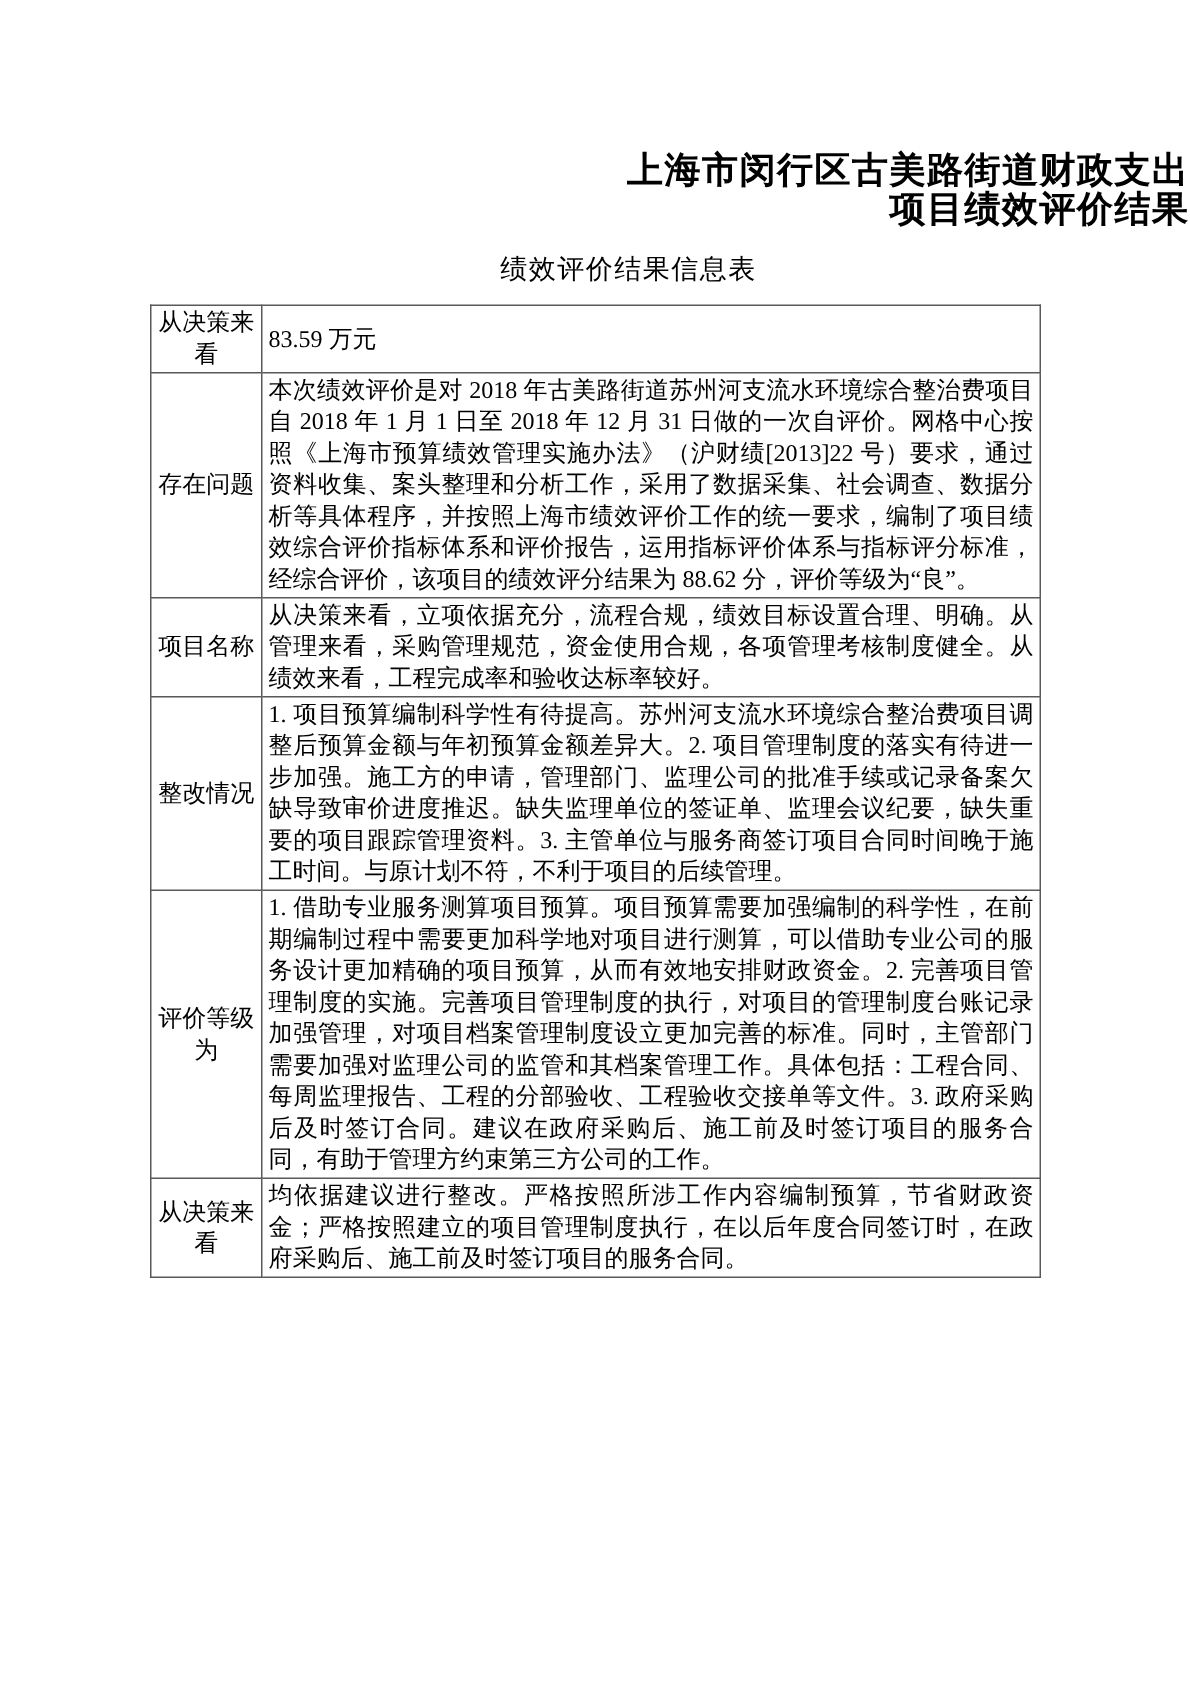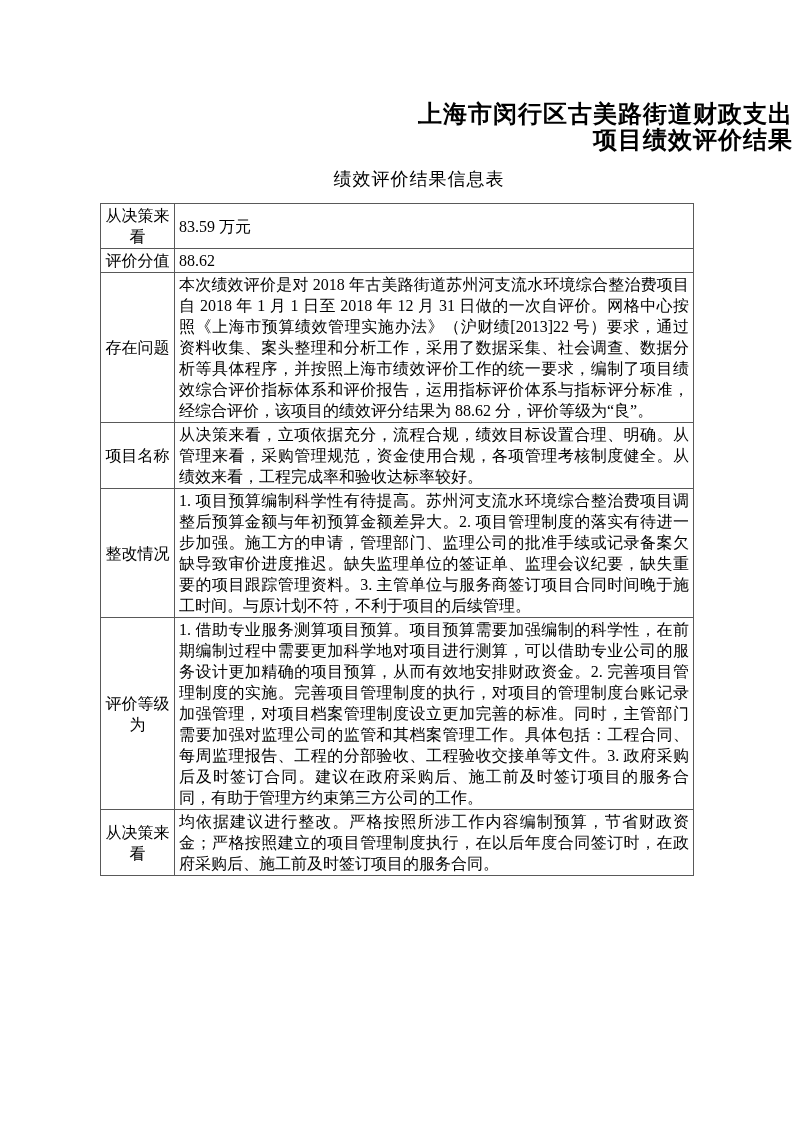--- a/index.html
+++ b/index.html
@@ -76,24 +76,20 @@
   <div class="title-line">项目绩效评价结果</div>
 
   <div class="subtitle">绩效评价结果信息表</div>
 
   <table class="info-table">
     <tbody>
       <tr class="simple-row">
         <td class="row-label">从决策来看</td>
         <td class="row-value">83.59 万元</td>
       </tr>
-      <tr class="simple-row">
-        <td class="row-label">评价分值</td>
-        <td class="row-value">88.62</td>
-      </tr>
       <tr>
         <td class="row-label">存在问题</td>
         <td class="row-value">本次绩效评价是对 2018 年古美路街道苏州河支流水环境综合整治费项目自 2018 年 1 月 1 日至 2018 年 12 月 31 日做的一次自评价。网格中心按照《上海市预算绩效管理实施办法》（沪财绩[2013]22 号）要求，通过资料收集、案头整理和分析工作，采用了数据采集、社会调查、数据分析等具体程序，并按照上海市绩效评价工作的统一要求，编制了项目绩效综合评价指标体系和评价报告，运用指标评价体系与指标评分标准，经综合评价，该项目的绩效评分结果为 88.62 分，评价等级为“良”。</td>
       </tr>
       <tr>
         <td class="row-label">项目名称</td>
         <td class="row-value">从决策来看，立项依据充分，流程合规，绩效目标设置合理、明确。从管理来看，采购管理规范，资金使用合规，各项管理考核制度健全。从绩效来看，工程完成率和验收达标率较好。</td>
       </tr>
       <tr>
         <td class="row-label">整改情况</td>

